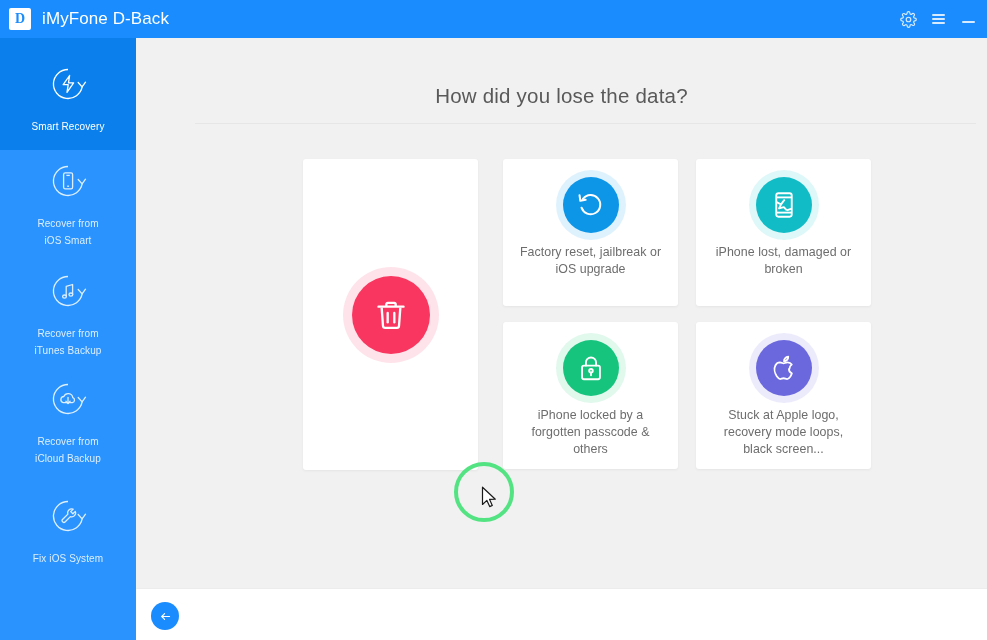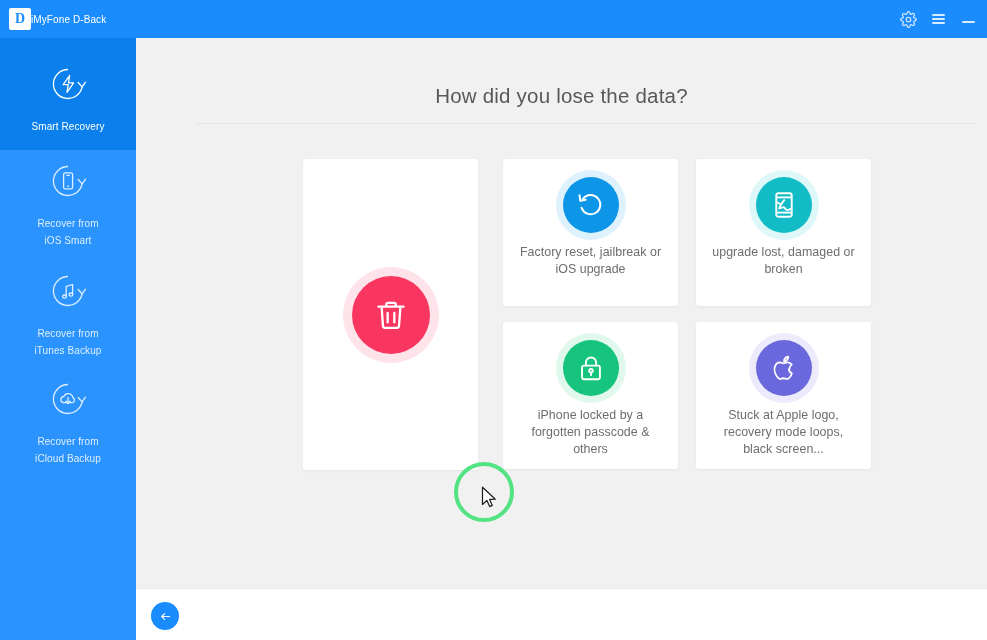--- a/index.html
+++ b/index.html
@@ -26,22 +26,23 @@
     width: 22px; height: 22px;
     margin-left: 9px;
     background: #ffffff;
     border-radius: 2px;
     display: flex; align-items: center; justify-content: center;
     font-size: 14px; font-weight: bold;
     color: #1a8cfd;
     font-family: "Liberation Serif", serif;
   }
   .app-title {
+    margin-left: 11px;
     color: #ffffff;
-    font-size: 10px;
+    font-size: 17px;
     letter-spacing: .1px;
   }
   .tb-right {
     position: absolute; right: 0; top: 0;
     height: 38px;
     display: flex; align-items: center;
   }
   .tb-btn {
     width: 30px; height: 38px;
     display: flex; align-items: center; justify-content: center;
@@ -266,20 +267,30 @@
           <line x1="20" y1="18.4" x2="20" y2="24.3" stroke-linecap="round"></line>
           <path d="M17.9 22.3l2.1 2.2 2.1-2.2" stroke-linecap="round" stroke-linejoin="round"></path>
         </svg>
       </span>
       <span class="s-label">
         <span>Recover from</span><br>
         <span>iCloud Backup</span>
       </span>
     </div>
 
+    <div class="side-item si-4">
+      <span class="s-icon">
+        <svg width="40" height="40" viewBox="0 0 40 40" fill="none" stroke="#dcefff" stroke-width="1.3">
+          <path d="M20 5.5a14.5 14.5 0 1 0 14.2 17.2"></path>
+          <path d="M30.2 18.5l3.9 4.4 3.4-4.7" stroke-linecap="round" stroke-linejoin="round"></path>
+          <path d="M25.1 13.2a3.9 3.9 0 0 0-5.2 4.9l-5.4 5.4a1.5 1.5 0 0 0 0 2.1l.4.4a1.5 1.5 0 0 0 2.1 0l5.4-5.4a3.9 3.9 0 0 0 4.9-5.2l-2.4 2.4-2.2-2.2z" stroke-linejoin="round"></path>
+        </svg>
+      </span>
+      <span class="s-label">Fix iOS System</span>
+    </div>
   </div>
 
   <div class="content">
 
     <div class="page-title">How did you lose the data?</div>
     <div class="divider"></div>
 
     <div class="card card-big">
       <div class="badge big" style="background:#f9365f;">
         <svg width="40" height="40" viewBox="0 0 24 24" fill="none" stroke="#ffffff" stroke-width="1.4">
@@ -306,21 +317,21 @@
       <div class="badge small halo-teal" style="background:#12bcc6;">
         <svg width="32" height="32" viewBox="0 0 24 24" fill="none" stroke="#ffffff" stroke-width="1.4">
           <rect x="6.2" y="3.2" width="11.6" height="17.6" rx="1.6"></rect>
           <line x1="6.2" y1="6.3" x2="17.8" y2="6.3"></line>
           <line x1="6.2" y1="17.7" x2="17.8" y2="17.7"></line>
           <path d="M6.4 9.8l3.4 1.7-1.5 3.1 3.6-1 2.2 2.4" stroke-linejoin="round"></path>
           <path d="M9.8 11.5l2.7-3.6" stroke-linejoin="round"></path>
           <path d="M14.1 16l3.6-1.3" stroke-linejoin="round"></path>
         </svg>
       </div>
-      <div class="card-label">upgrade lost, damaged or broken</div>
+      <div class="card-label">iPhone lost, damaged or broken</div>
     </div>
 
     <div class="card card-sm c-r2c2">
       <div class="badge small halo-green" style="background:#17c47e;">
         <svg width="32" height="32" viewBox="0 0 24 24" fill="none" stroke="#ffffff" stroke-width="1.4">
           <rect x="5.3" y="10.2" width="13.4" height="10.2" rx="1.4"></rect>
           <path d="M8.2 10.1V7.9a3.8 3.8 0 0 1 7.6 0v2.2" stroke-linecap="round"></path>
           <circle cx="12" cy="14.1" r="1.35"></circle>
           <line x1="12" y1="15.3" x2="12" y2="17.5" stroke-linecap="round"></line>
         </svg>

